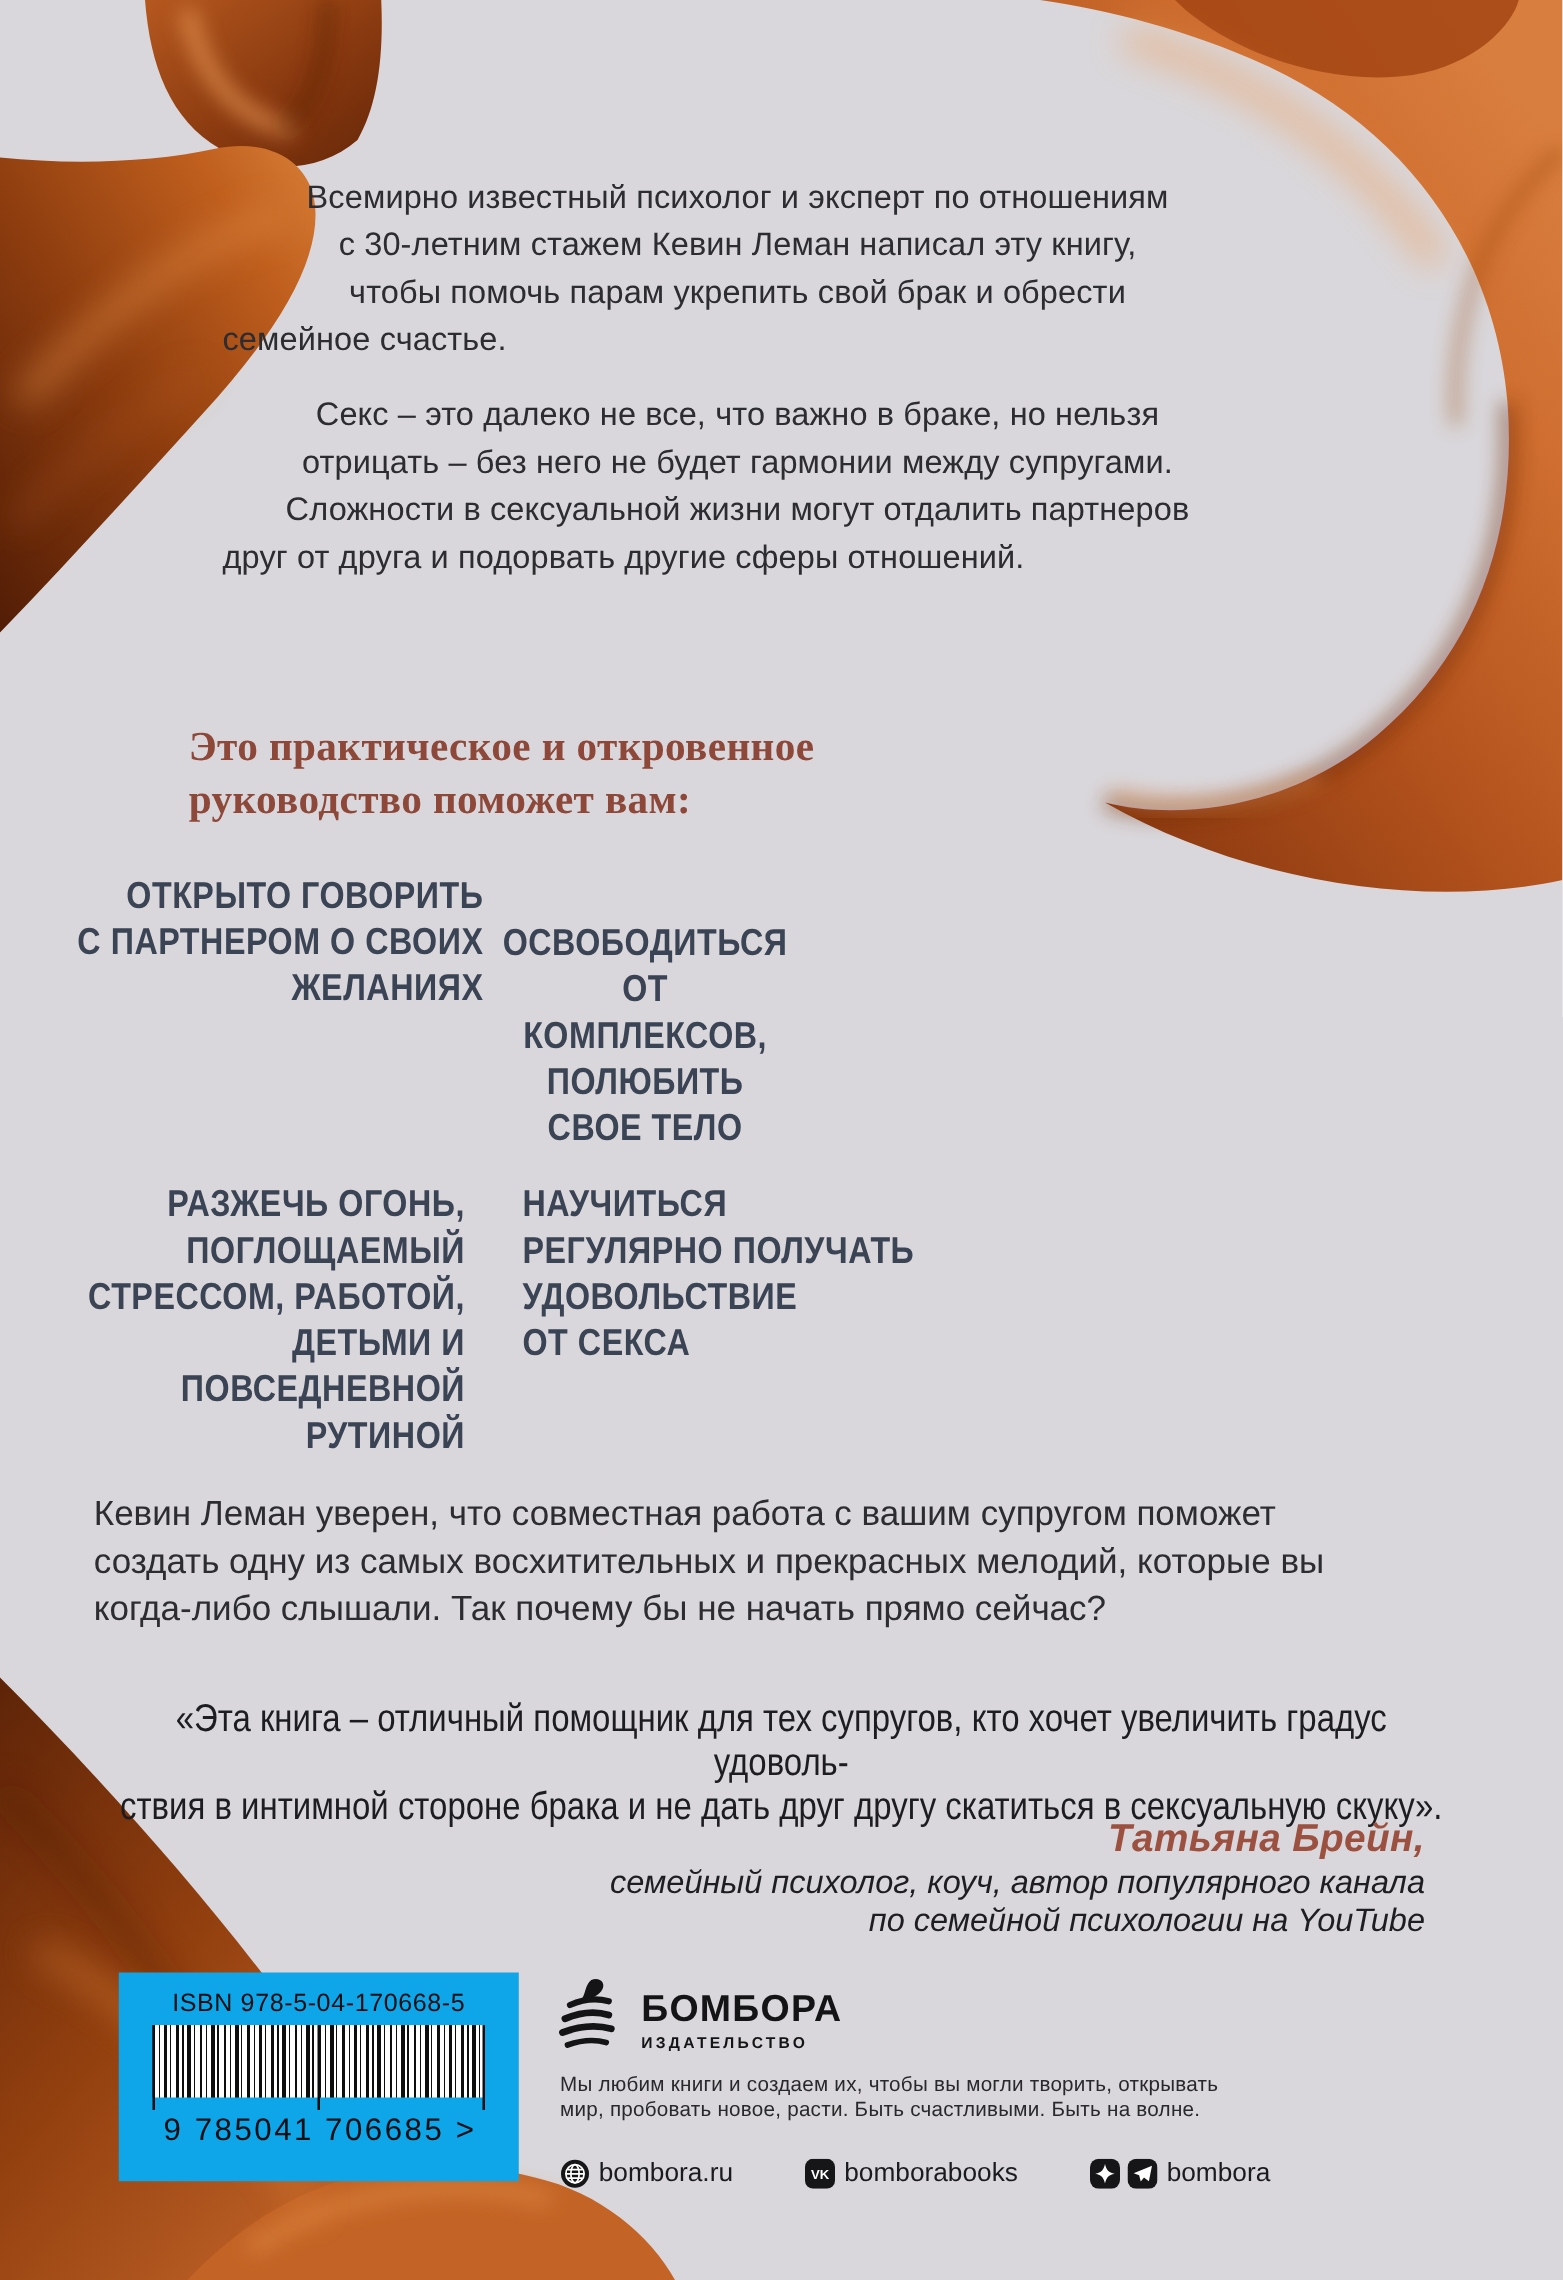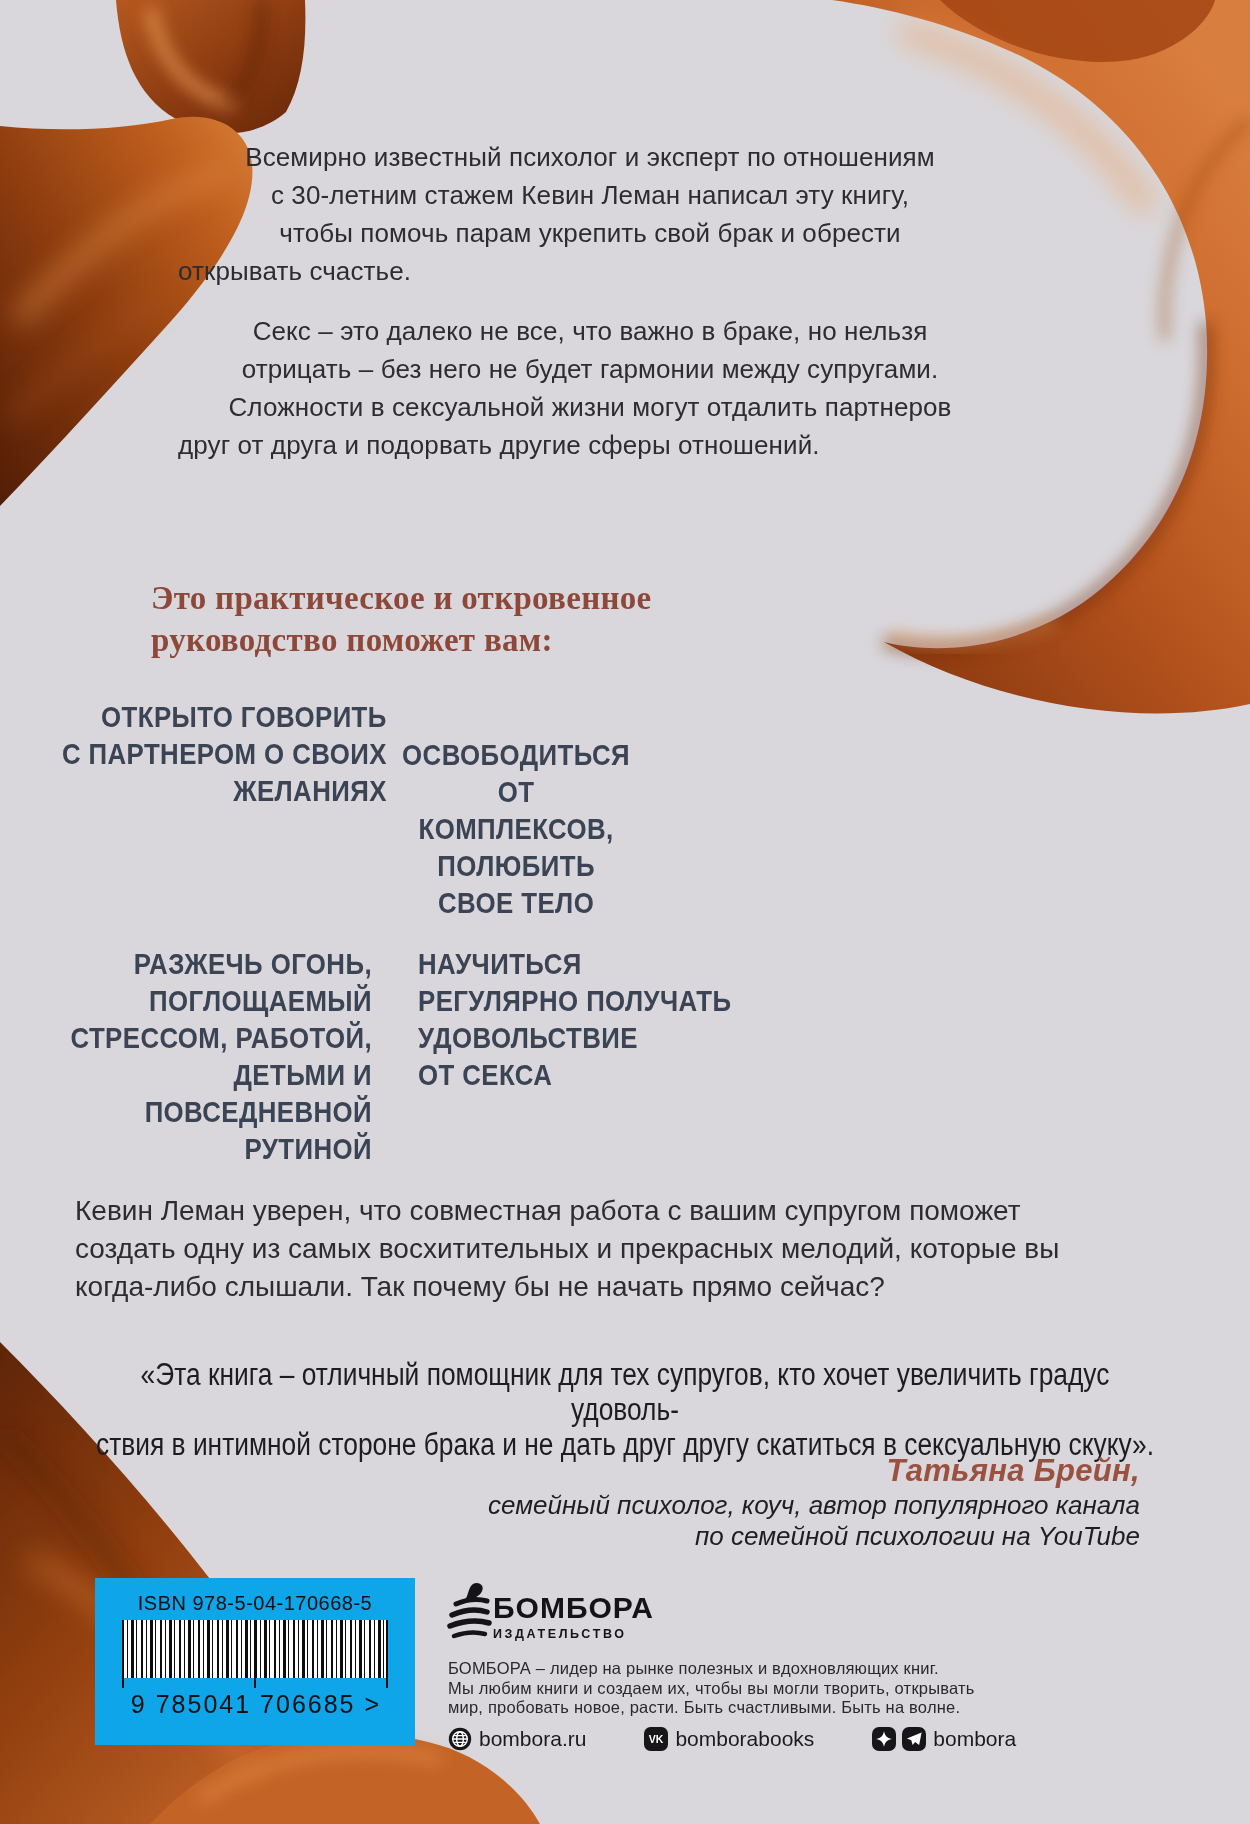--- a/index.html
+++ b/index.html
@@ -50,21 +50,21 @@
   .barcode{position:relative;width:266px;height:58px;margin-top:5px;
     background-image:repeating-linear-gradient(90deg,
       #0d0d0d 0 2px,#fff 2px 5px,#0d0d0d 5px 6px,#fff 6px 9px,
       #0d0d0d 9px 12px,#fff 12px 14px,#0d0d0d 14px 15px,#fff 15px 19px);}
   .guard{position:absolute;top:0;width:2px;height:68px;background:#0d0d0d;}
   .guard.g1{left:0;} .guard.g2{left:132px;} .guard.g3{right:0;}
   .barcode-num{margin-top:12px;font-size:25px;letter-spacing:2px;color:#0f0f12;white-space:nowrap;}
   .barcode-num .sfx{margin-left:9px;letter-spacing:0;}
 
   .publisher{position:absolute;left:443px;top:1580px;display:flex;align-items:flex-start;z-index:2;}
-  .pub-text{margin-left:0;}
+  .pub-text{margin-left:20px;}
   .pub-name{font-size:30px;font-weight:800;color:#141416;letter-spacing:1px;line-height:32px;margin-top:12px;}
   .pub-sub{font-size:12.5px;font-weight:700;color:#141416;letter-spacing:2.6px;margin-top:3px;}
 
   .about{left:448px;top:1659px;font-size:16.5px;line-height:19.5px;color:#29292d;letter-spacing:.2px;}
 
   .social{position:absolute;left:448px;top:1727px;display:flex;align-items:center;z-index:2;
           font-size:21px;color:#1b1b1f;gap:36px;}
   .social .group{display:flex;align-items:center;margin-right:22px;}
   .social .ic{width:24px;height:24px;margin-right:7px;flex:0 0 auto;display:block;}
   .social .ic + .ic{margin-left:-1px;}
@@ -130,21 +130,21 @@
       <path d="M200,1800 C270,1752 360,1740 440,1760" stroke="#e08a45" stroke-width="10" fill="none" filter="url(#blur8)" opacity=".75"></path>
       <path d="M30,1560 C110,1600 190,1680 250,1770" stroke="#d67a36" stroke-width="14" fill="none" filter="url(#blur14)" opacity=".65"></path>
       <path d="M0,1430 C70,1500 140,1590 195,1690" stroke="#4e1d06" stroke-width="12" fill="none" filter="url(#blur14)" opacity=".6"></path>
     </g>
   </svg>
 
   <div class="txt intro p1">
     <div class="line">Всемирно известный психолог и эксперт по отношениям</div>
     <div class="line">с 30-летним стажем Кевин Леман написал эту книгу,</div>
     <div class="line">чтобы помочь парам укрепить свой брак и обрести</div>
-    <div class="line last">открывать счастье.</div>
+    <div class="line last">семейное счастье.</div>
   </div>
 
   <div class="txt intro p2">
     <div class="line">Секс – это далеко не все, что важно в браке, но нельзя</div>
     <div class="line">отрицать – без него не будет гармонии между супругами.</div>
     <div class="line">Сложности в сексуальной жизни могут отдалить партнеров</div>
     <div class="line last">друг от друга и подорвать другие сферы отношений.</div>
   </div>
 
   <div class="txt heading">
@@ -214,21 +214,20 @@
       <path d="M7 46q21-8 39-3" stroke="#141416" stroke-width="5.5" fill="none" stroke-linecap="round"></path>
       <path d="M11 56q17-6 31-2" stroke="#141416" stroke-width="4.5" fill="none" stroke-linecap="round"></path>
     </svg>
     <div class="pub-text">
       <div class="pub-name">БОМБОРА</div>
       <div class="pub-sub">ИЗДАТЕЛЬСТВО</div>
     </div>
   </div>
 
   <div class="txt about">
-    <div class="line">БОМБОРА – лидер на рынке полезных и вдохновляющих книг.</div>
     <div class="line">Мы любим книги и создаем их, чтобы вы могли творить, открывать</div>
     <div class="line">мир, пробовать новое, расти. Быть счастливыми. Быть на волне.</div>
   </div>
 
   <div class="social">
     <div class="group">
       <svg class="ic" viewBox="0 0 24 24" xmlns="http://www.w3.org/2000/svg">
         <circle cx="12" cy="12" r="11.2" fill="#161618"></circle>
         <g stroke="#fff" stroke-width="1.4" fill="none">
           <circle cx="12" cy="12" r="7.3"></circle>

